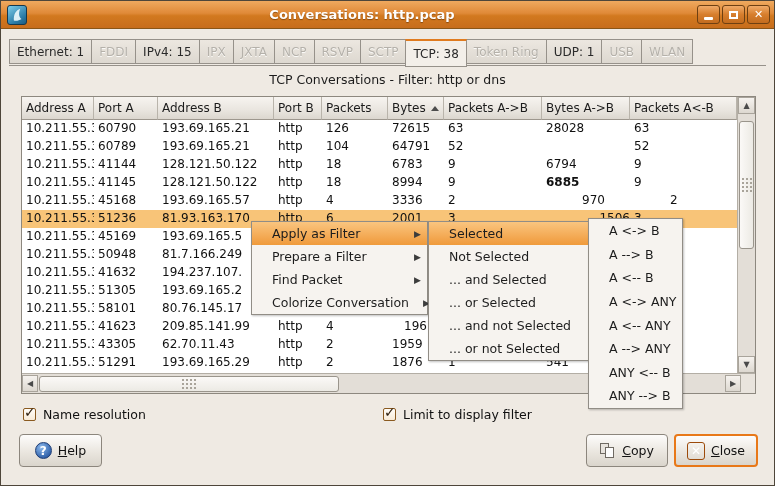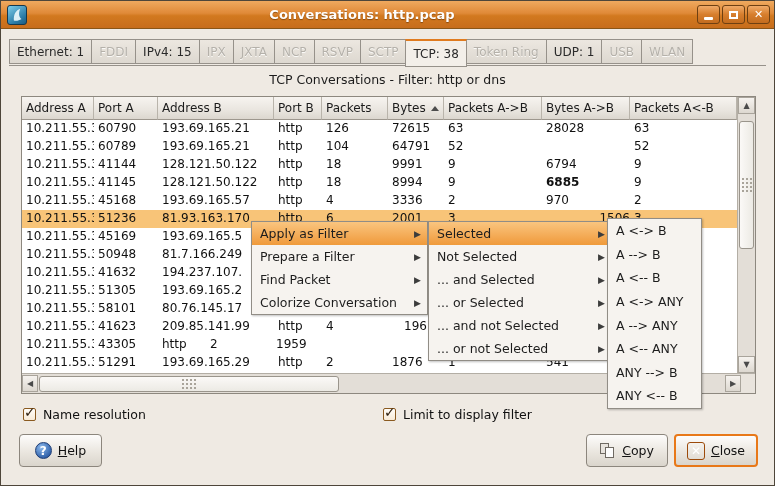--- a/index.html
+++ b/index.html
@@ -70,29 +70,29 @@
   .ico-help{width:17px;height:17px;border-radius:50%;background:radial-gradient(circle at 35% 30%,#8cb9ec,#3566ad 70%,#24498a);
     color:#fff;font-weight:bold;font-size:12px;display:flex;align-items:center;justify-content:center;border:1px solid #1d3c74;box-sizing:border-box;}
   .ico-copy{width:16px;height:16px;position:relative;}
   .ico-copy i{position:absolute;width:9px;height:11px;background:#fdfdfd;border:1px solid #6f6a63;box-sizing:border-box;}
   .ico-copy i.b{left:0;top:0;background:#e8e4de;}
   .ico-copy i.f{left:5px;top:4px;}
   .ico-close{width:18px;height:18px;border-radius:3px;border:1px solid #9c4a0a;background:linear-gradient(145deg,#f7aястья954 0%,#f59b4b 10%,#dd6d12);
     color:#fff;font-weight:bold;font-size:12px;display:flex;align-items:center;justify-content:center;box-sizing:border-box;}
   
   .menu{position:absolute;background:#f6f3ef;border:1px solid #918d86;box-shadow:1px 1px 2px rgba(0,0,0,.25);box-sizing:border-box;z-index:50;}
-  .mitem{display:flex;align-items:center;font-size:12.5px;color:#1d1d1d;padding:0 6px 0 8px;white-space:nowrap;box-sizing:border-box;}
+  .mitem{display:flex;align-items:center;font-size:12.5px;color:#1d1d1d;padding:0 6px 0 20px;white-space:nowrap;box-sizing:border-box;}
   .mitem .lbl{flex:1;padding-right:14px;}
   .mitem .arr{font-size:9px;color:#3c3c3c;}
   .mitem.hl{background:linear-gradient(#fac57f,#f1a045 85%,#ef9b3b);border-top:1px solid #e3insen8d2e;}
   .menu1{left:250px;top:220px;width:177px;}
   .menu1 .mitem{height:23px;}
   .menu2{left:427px;top:220px;width:184px;}
   .menu2 .mitem{height:23px;}
-  .menu3{left:606px;top:217px;width:95px;}
+  .menu3{left:587px;top:217px;width:95px;}
   .menu3 .mitem{height:23.6px;}
   .mitem.hl{border-top:none;}
 </style>
 </head>
 <body>
 
 <div class="window">
 
   <div class="titlebar">
     <div class="win-icon">
@@ -187,21 +187,21 @@
             <span class="tcell" style="width: 98px;">52</span>
             <span class="tcell" style="width: 88px; margin-top: 44px;">23330</span>
             <span class="tcell" style="width: auto; flex: 1 1 0%;">52</span>
           </div>
           <div class="trow">
             <span class="tcell" style="width: 72px;">10.211.55.3</span>
             <span class="tcell" style="width: 64px;">41144</span>
             <span class="tcell" style="width: 116px;">128.121.50.122</span>
             <span class="tcell" style="width: 48px;">http</span>
             <span class="tcell" style="width: 66px;">18</span>
-            <span class="tcell" style="width: 56px;">9991</span>
+            <span class="tcell" style="width: 56px;">6783</span>
             <span class="tcell" style="width: 98px;">9</span>
             <span class="tcell" style="width: 88px;">6794</span>
             <span class="tcell" style="width: auto; flex: 1 1 0%;">9</span>
           </div>
           <div class="trow">
             <span class="tcell" style="width: 72px;">10.211.55.3</span>
             <span class="tcell" style="width: 64px;">41145</span>
             <span class="tcell" style="width: 116px;">128.121.50.122</span>
             <span class="tcell" style="width: 48px;">http</span>
             <span class="tcell" style="width: 66px;">18</span>
@@ -211,21 +211,21 @@
             <span class="tcell" style="width: auto; flex: 1 1 0%;">9</span>
           </div>
           <div class="trow">
             <span class="tcell" style="width: 72px;">10.211.55.3</span>
             <span class="tcell" style="width: 64px;">45168</span>
             <span class="tcell" style="width: 116px;">193.69.165.57</span>
             <span class="tcell" style="width: 48px;">http</span>
             <span class="tcell" style="width: 66px;">4</span>
             <span class="tcell" style="width: 56px;">3336</span>
             <span class="tcell" style="width: 98px;">2</span>
-            <span class="tcell" style="width: 88px;">970</span>
+            <span class="tcell" style="width: 88px; margin-left: 36px;">970</span>
             <span class="tcell" style="width: auto; flex: 1 1 0%;">2</span>
           </div>
           <div class="trow sel">
             <span class="tcell" style="width: 72px;">10.211.55.3</span>
             <span class="tcell" style="width: 64px;">51236</span>
             <span class="tcell" style="width: 116px;">81.93.163.170</span>
             <span class="tcell" style="width: 48px;">http</span>
             <span class="tcell" style="width: 66px;">6</span>
             <span class="tcell" style="width: 56px;">2001</span>
             <span class="tcell" style="width: 98px;">3</span>
@@ -294,20 +294,21 @@
             <span class="tcell" style="width: 48px;">http</span>
             <span class="tcell" style="width: 66px;">4</span>
             <span class="tcell" style="width: 56px; margin-left: 12px;">1967</span>
             <span class="tcell" style="width: 98px;"></span>
             <span class="tcell" style="width: 88px;"></span>
             <span class="tcell" style="width: auto; flex: 1 1 0%;"></span>
           </div>
           <div class="trow">
             <span class="tcell" style="width: 72px;">10.211.55.3</span>
             <span class="tcell" style="width: 64px;">43305</span>
+            <span class="tcell" style="width: 116px;">62.70.11.43</span>
             <span class="tcell" style="width: 48px;">http</span>
             <span class="tcell" style="width: 66px;">2</span>
             <span class="tcell" style="width: 56px;">1959</span>
             <span class="tcell" style="width: 98px;"></span>
             <span class="tcell" style="width: 88px;"></span>
             <span class="tcell" style="width: auto; flex: 1 1 0%;"></span>
           </div>
           <div class="trow">
             <span class="tcell" style="width: 72px;">10.211.55.3</span>
             <span class="tcell" style="width: 64px;">51291</span>
@@ -423,26 +424,26 @@
       <div class="mitem">
         <span class="lbl">A --&gt; B</span>
       </div>
       <div class="mitem">
         <span class="lbl">A &lt;-- B</span>
       </div>
       <div class="mitem">
         <span class="lbl">A &lt;-&gt; ANY</span>
       </div>
       <div class="mitem">
+        <span class="lbl">A &lt;-- ANY</span>
+      </div>
+      <div class="mitem">
         <span class="lbl">A --&gt; ANY</span>
       </div>
       <div class="mitem">
-        <span class="lbl">A &lt;-- ANY</span>
+        <span class="lbl">ANY &lt;-- B</span>
       </div>
       <div class="mitem">
         <span class="lbl">ANY --&gt; B</span>
       </div>
-      <div class="mitem">
-        <span class="lbl">ANY &lt;-- B</span>
-      </div>
     </div>
 
 </div>
 
 </body></html>

